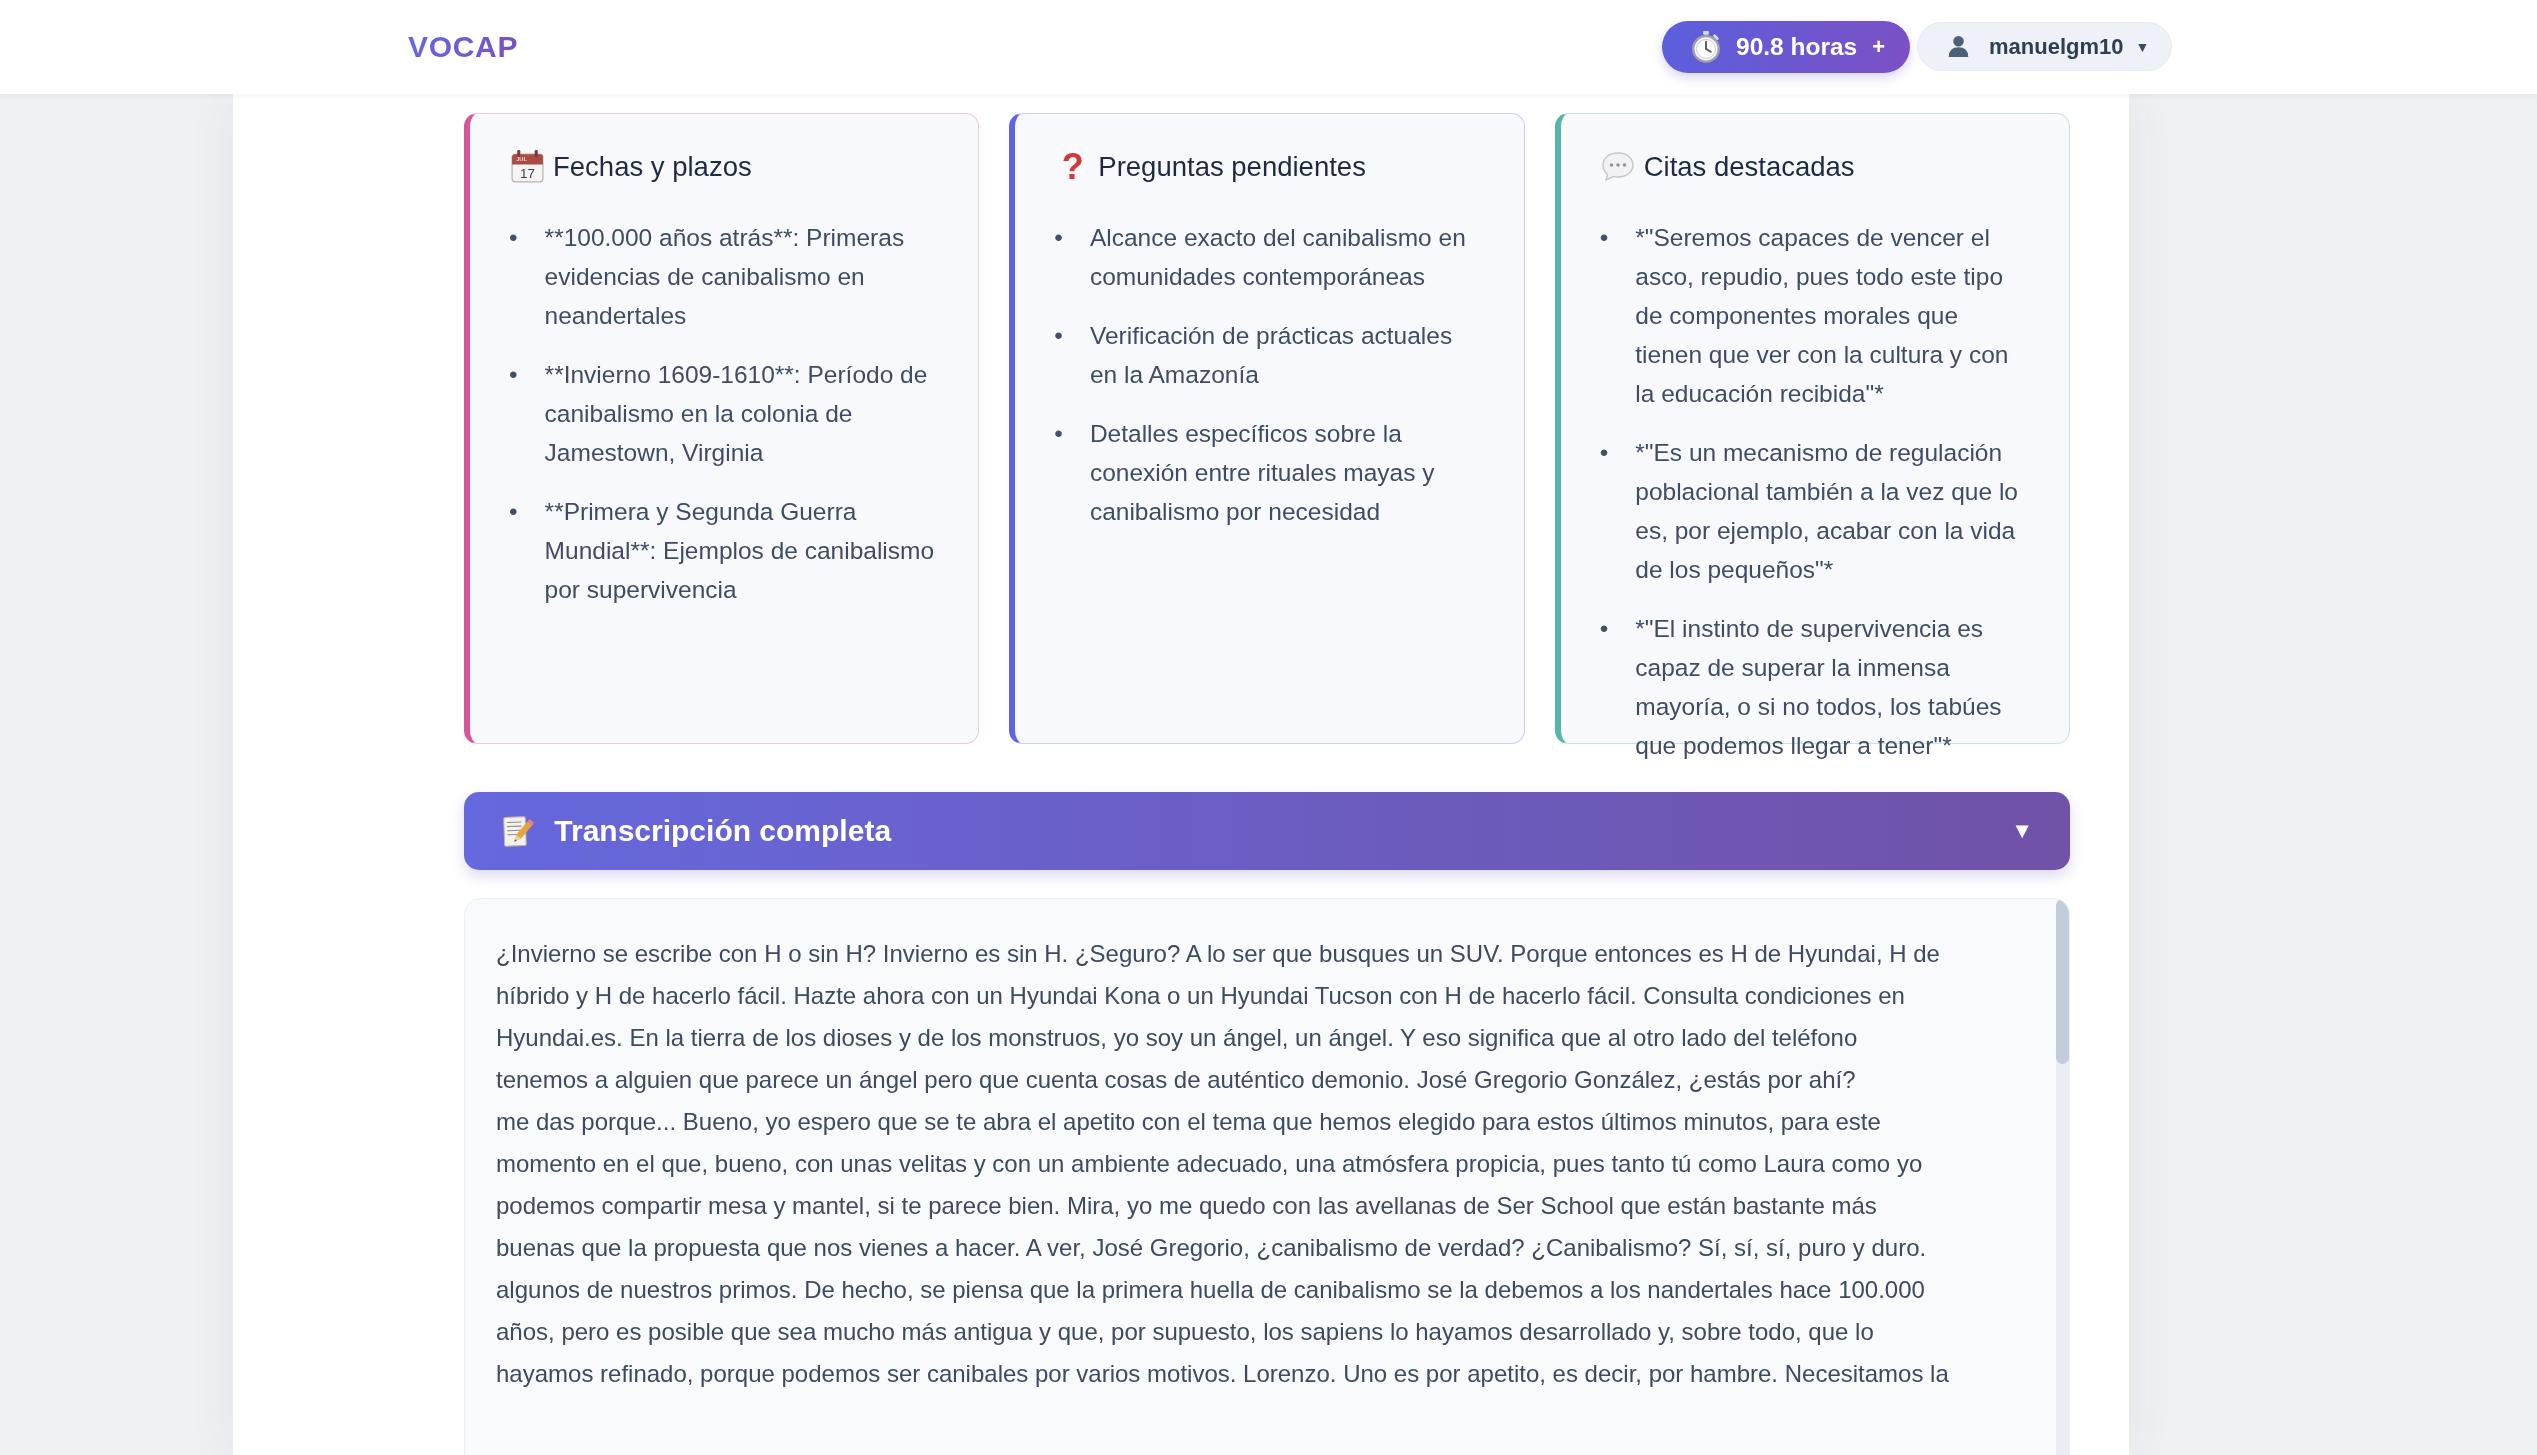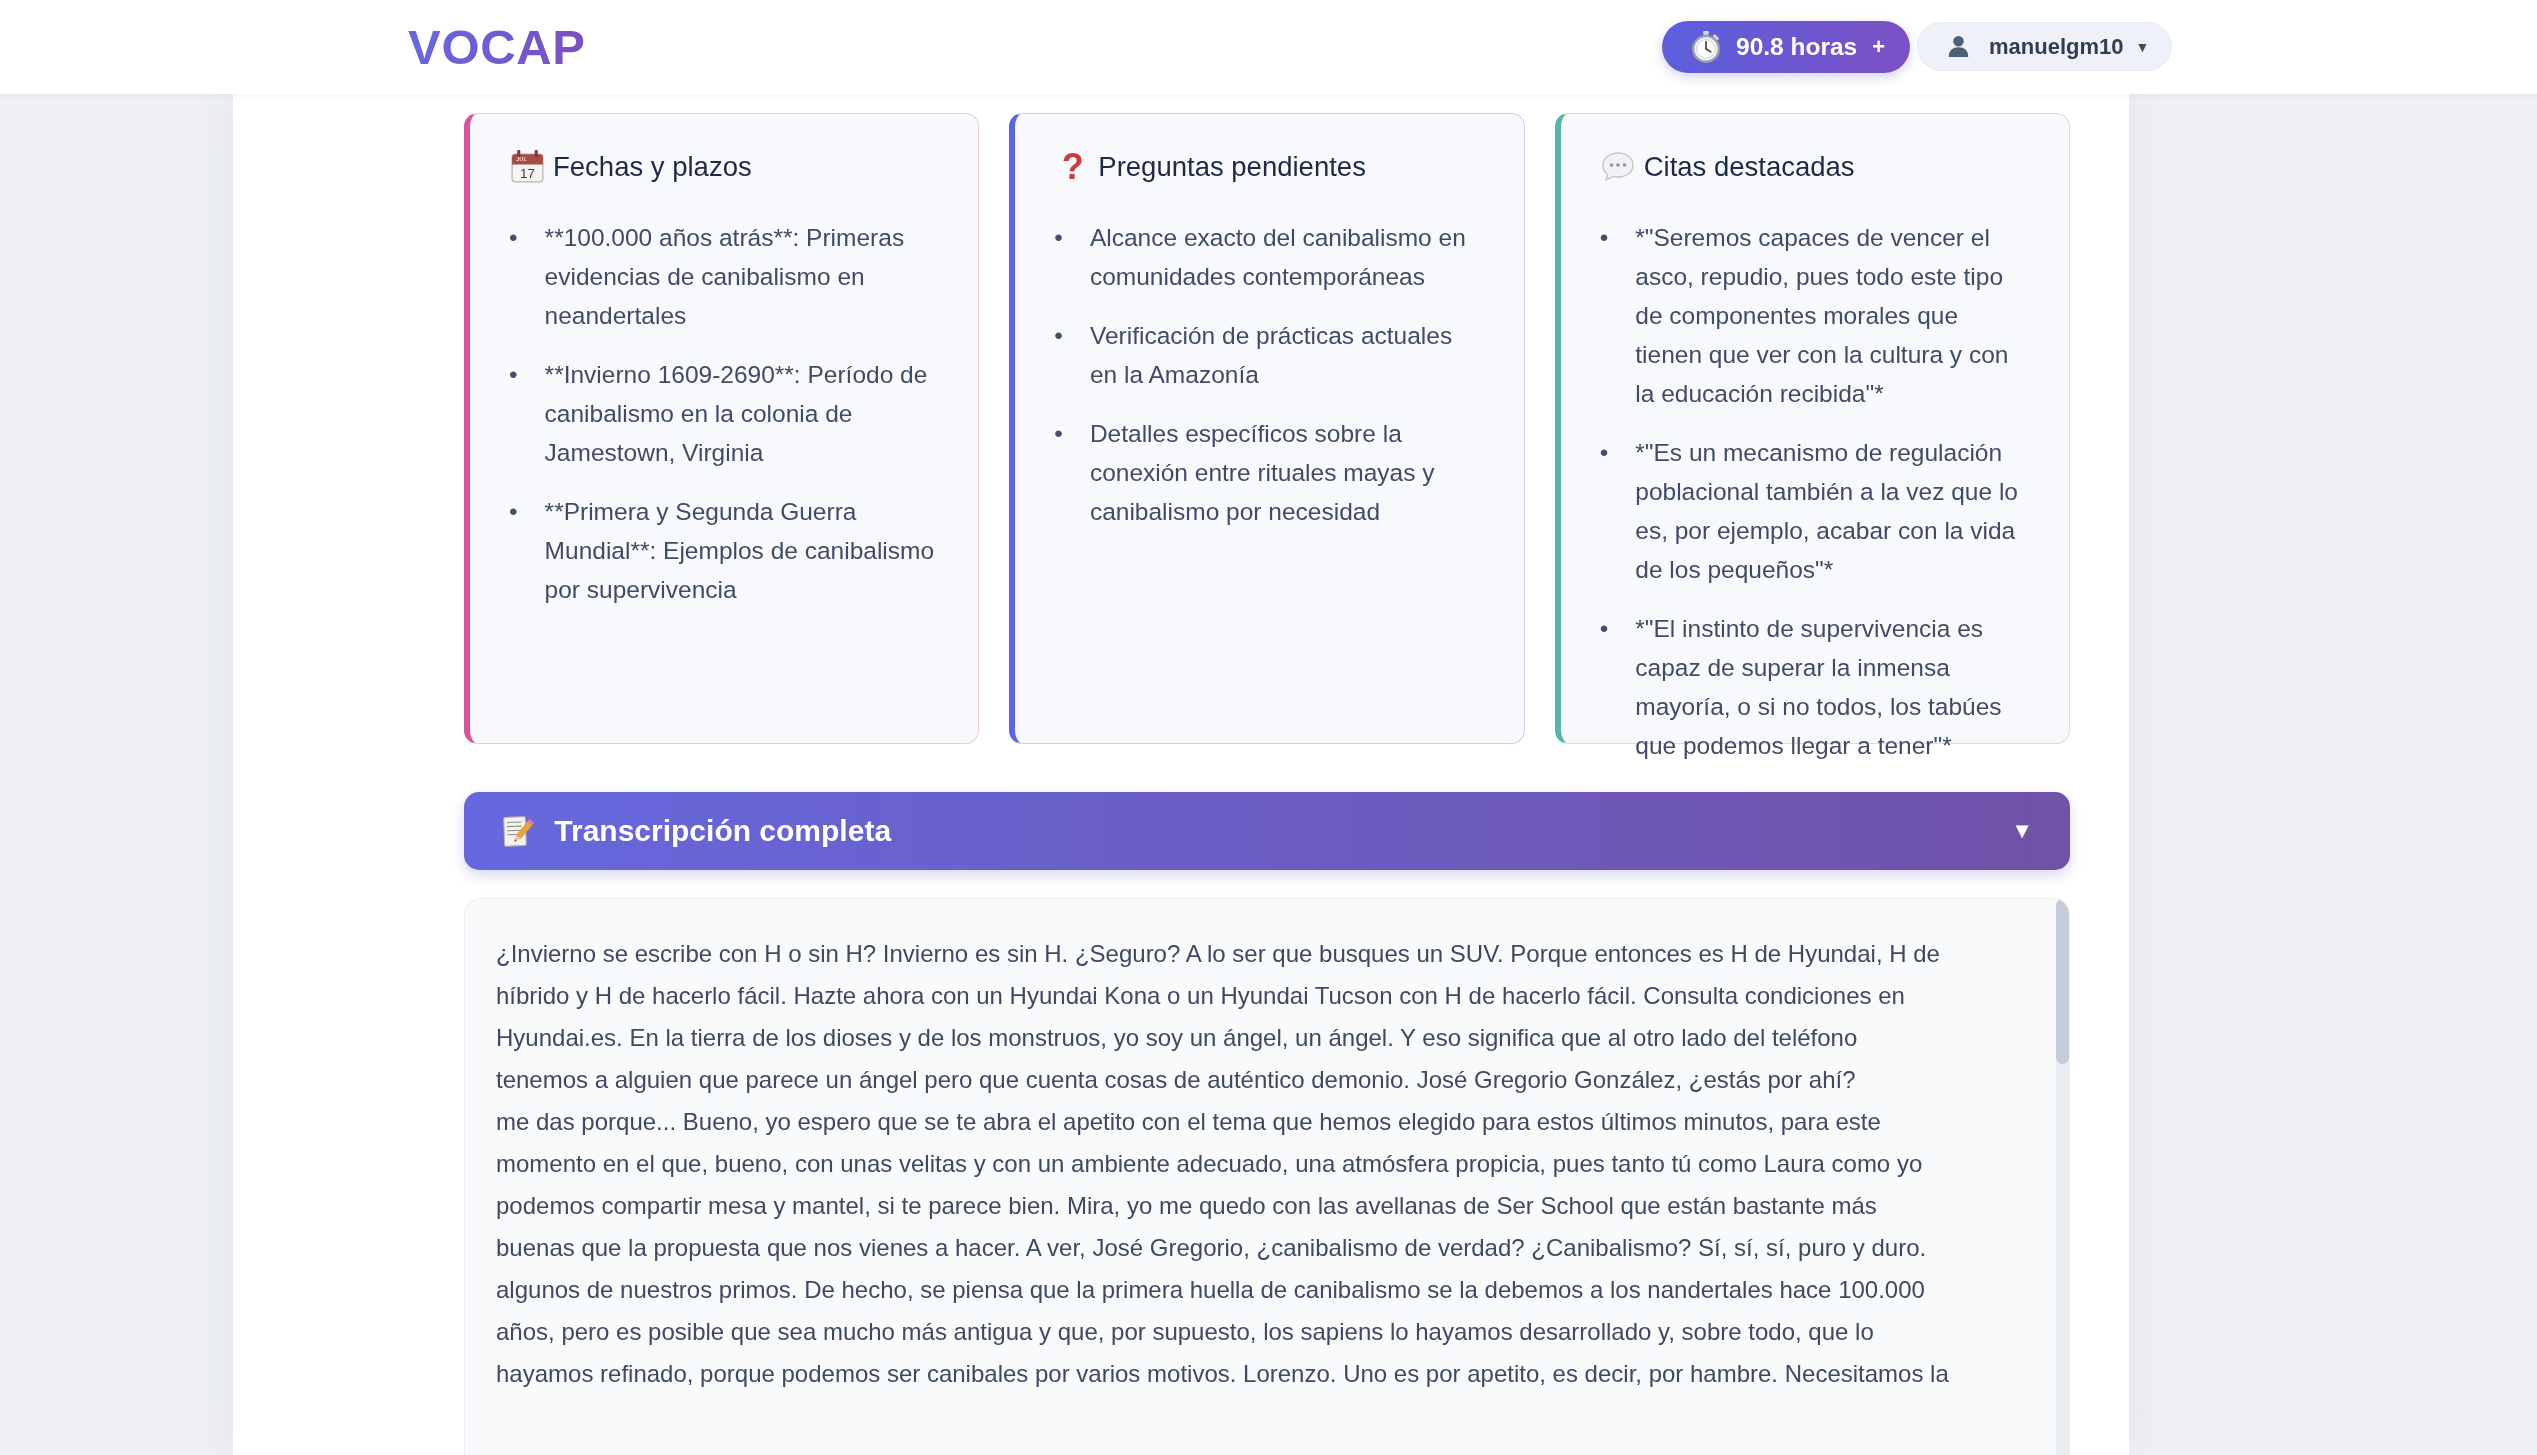--- a/index.html
+++ b/index.html
@@ -17,21 +17,21 @@
     box-shadow:0 0 45px rgba(70,80,120,.07);
   }
   
   .app-header {
     position:absolute; top:0; left:0; width:2538px; height:94px;
     background:#ffffff; z-index:10;
     box-shadow:0 1.5px 6px rgba(40,50,90,.05);
   }
   .logo {
     position:absolute; left:408px; top:50%; transform:translateY(-50%);
-    font-size:49px; font-weight:800; letter-spacing:0.7px;
+    font-size:30px; font-weight:800; letter-spacing:0.7px;
     background:linear-gradient(90deg,#6568e2,#7a4fc0);
     -webkit-background-clip:text; background-clip:text; color:transparent;
   }
   .hours-badge {
     position:absolute; left:1662px; top:21px; height:52px; min-width:227px;
     border:none; border-radius:26px; cursor:pointer;
     background:linear-gradient(100deg,#5b5fdd,#7c50c4);
     display:flex; align-items:center; gap:12px; padding:4px 25px;
     color:#fff; font-weight:700; font-size:24.5px;
     font-family:inherit;
@@ -154,21 +154,21 @@
         </span>
         <h2 class="card-title">Fechas y plazos</h2>
       </div>
       <ul>
         <li>
             <span class="dot">•</span>
             <span>**100.000 años atrás**: Primeras evidencias de canibalismo en neandertales</span>
           </li>
         <li>
             <span class="dot">•</span>
-            <span>**Invierno 1609-2690**: Período de canibalismo en la colonia de Jamestown, Virginia</span>
+            <span>**Invierno 1609-1610**: Período de canibalismo en la colonia de Jamestown, Virginia</span>
           </li>
         <li>
             <span class="dot">•</span>
             <span>**Primera y Segunda Guerra Mundial**: Ejemplos de canibalismo por supervivencia</span>
           </li>
       </ul>
     </section>
 
     <section class="card" style="--accent: #5f63e8;">
       <div class="card-title-row">

